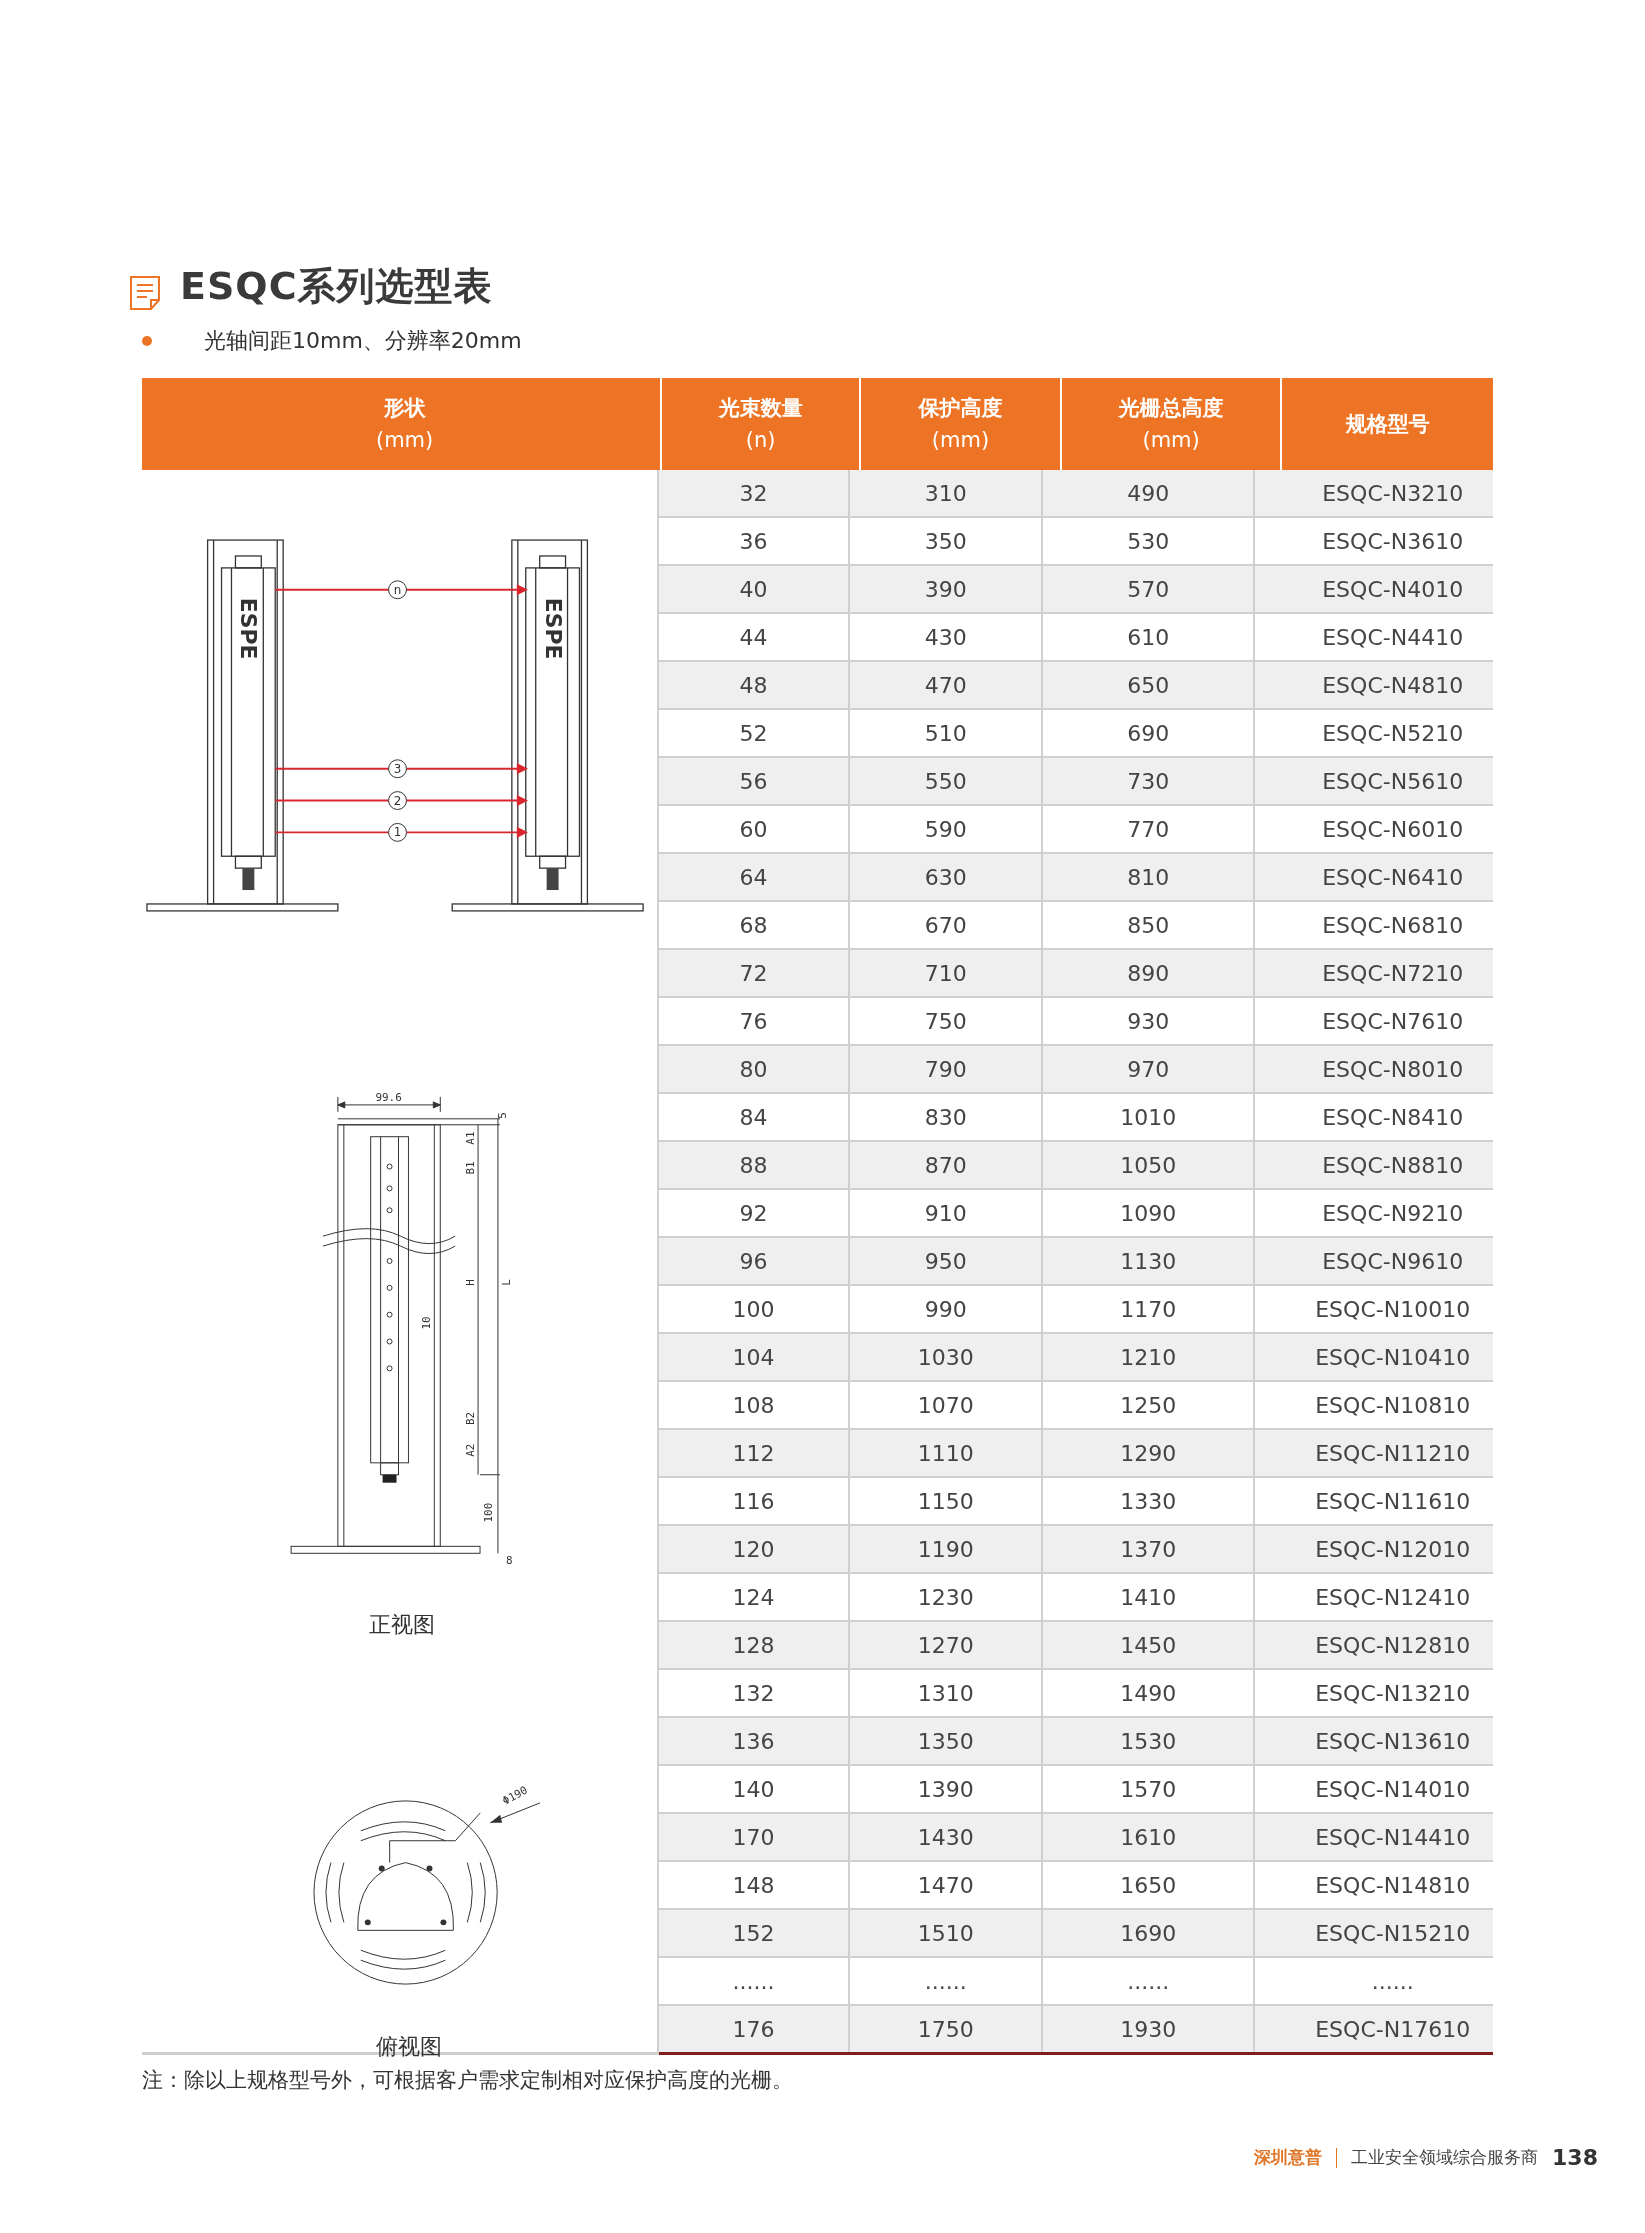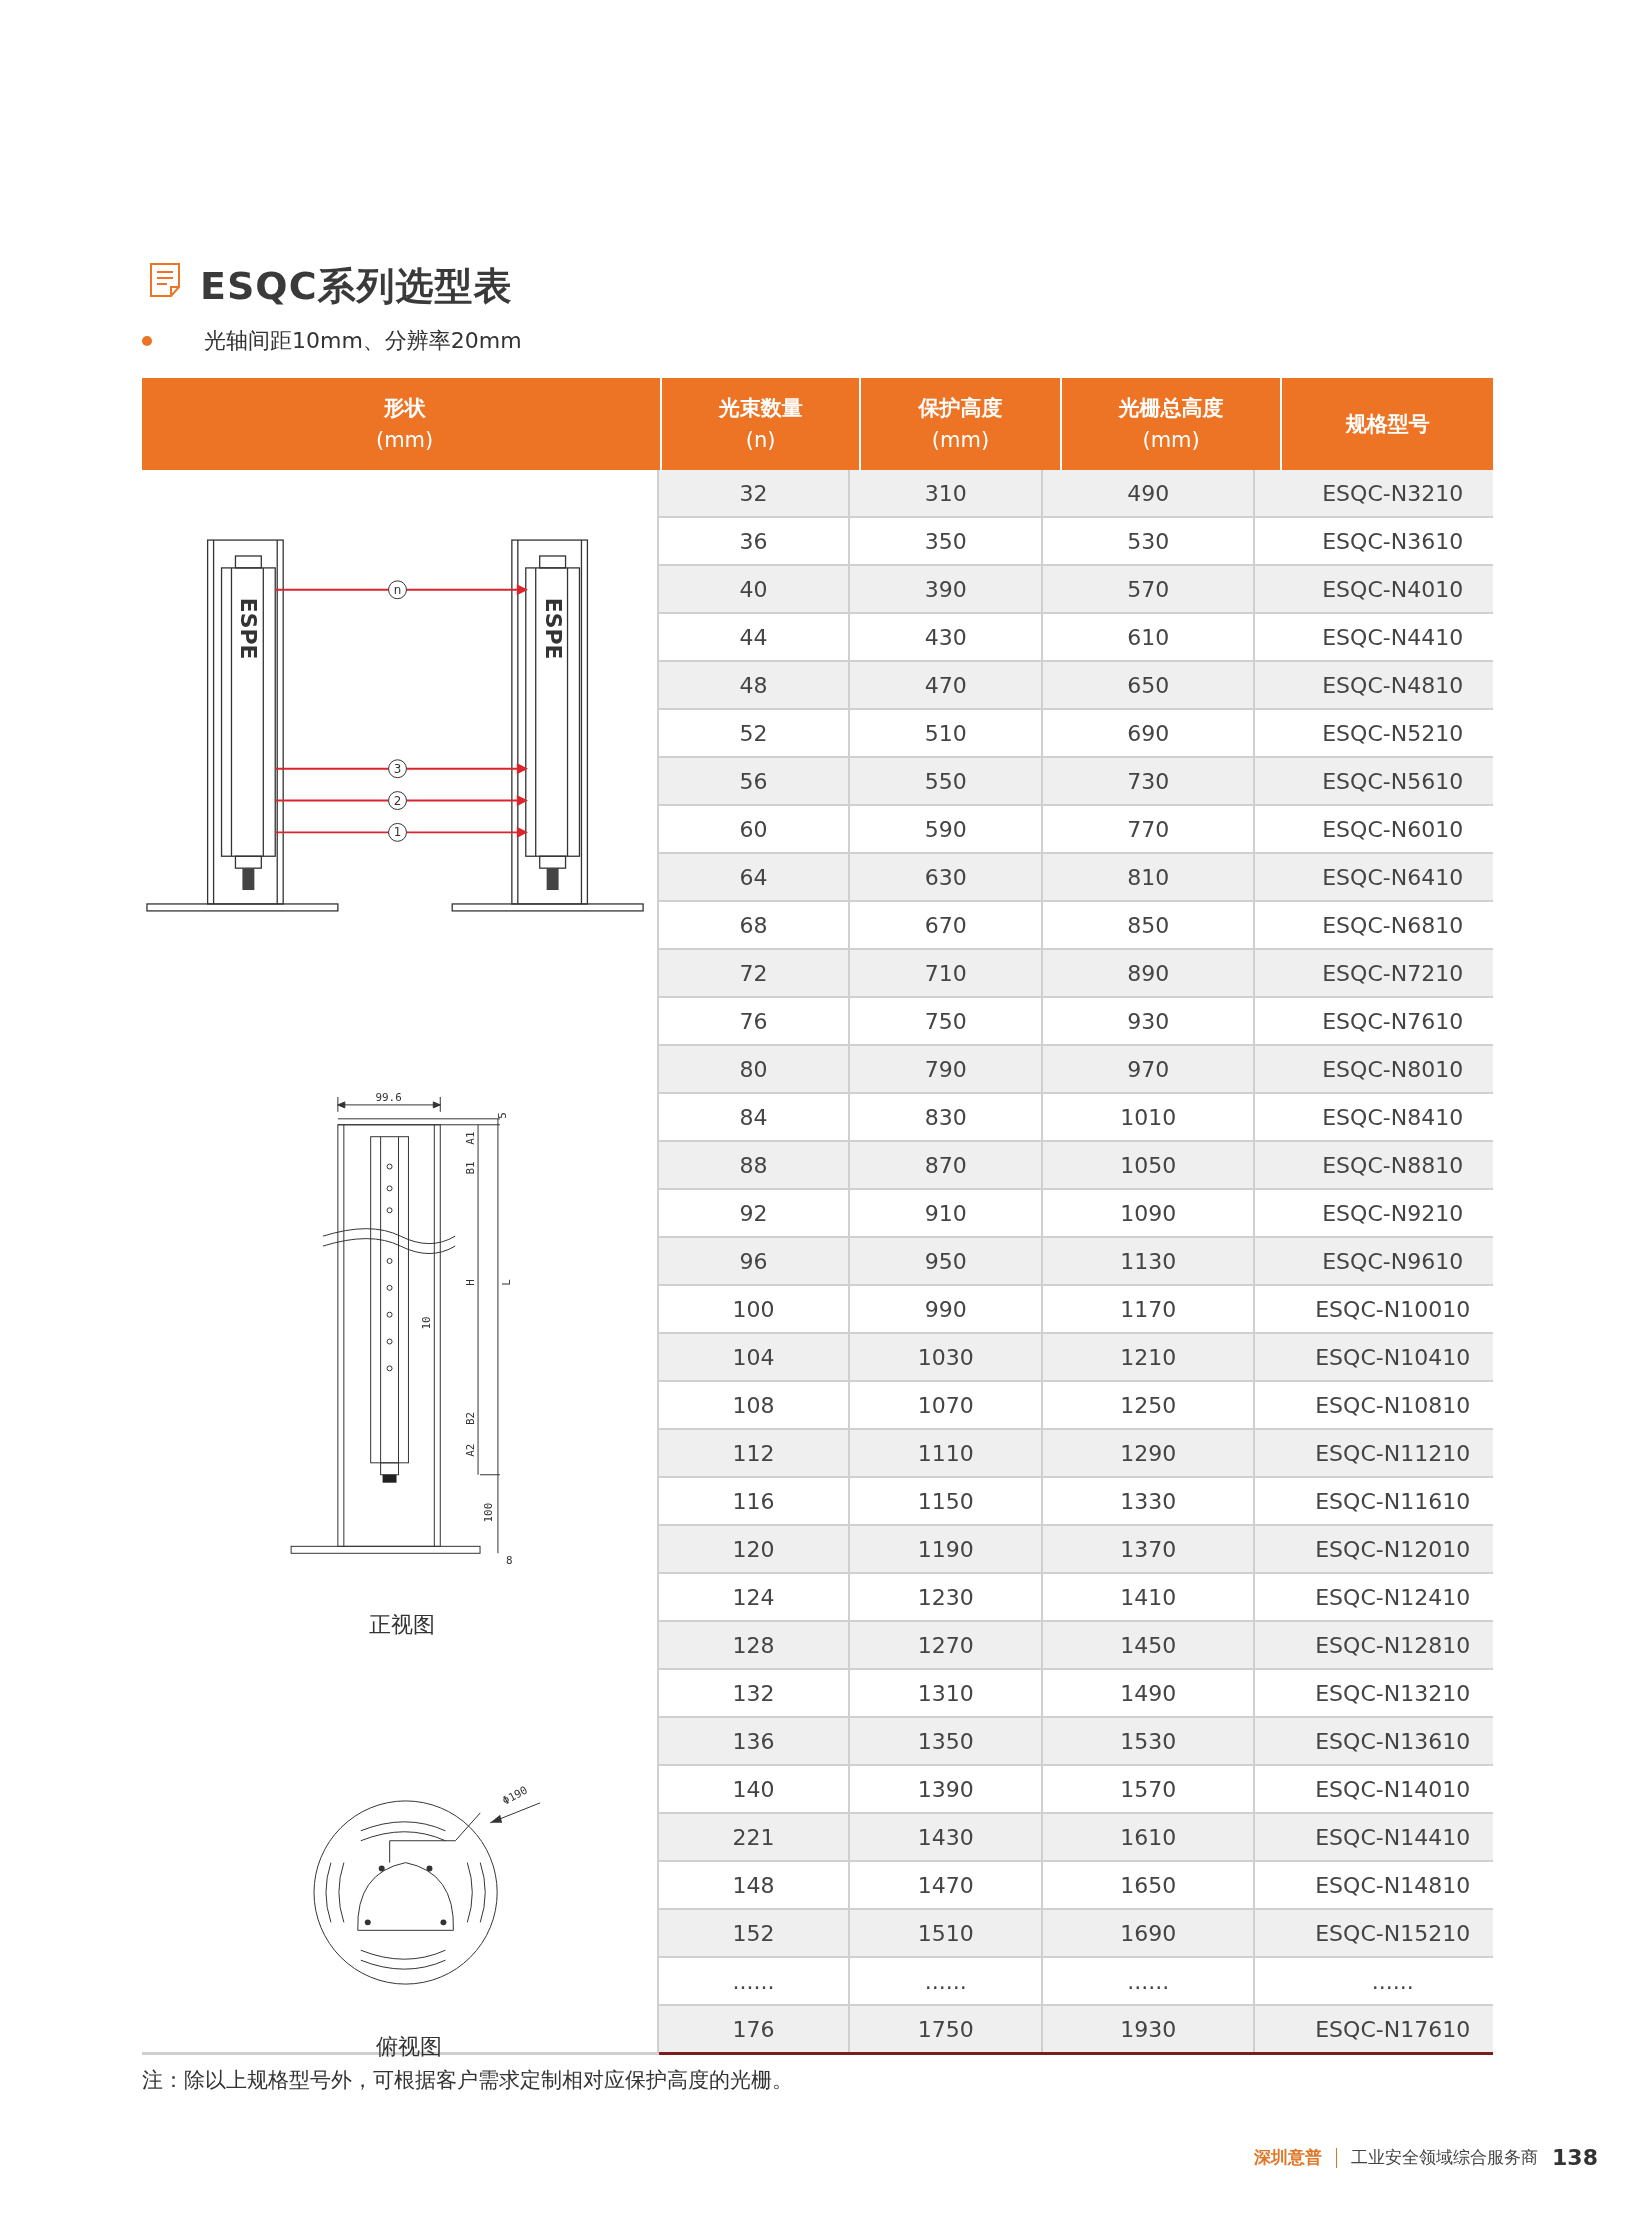--- a/index.html
+++ b/index.html
@@ -1,17 +1,17 @@
 <!DOCTYPE html>
 <html><head>
 <meta charset="utf-8">
 <style>
   html, body { margin: 0; padding: 0; background: #ffffff; }
   body { width: 1646px; height: 2234px; position: relative; font-family: "DejaVu Sans", sans-serif; color: #333; overflow: hidden; }
-  .title-wrap { position: absolute; left: 148px; top: 261px; display: flex; align-items: flex-start; }
+  .title-wrap { position: absolute; left: 128px; top: 261px; display: flex; align-items: flex-end; }
   .title-icon { width: 34px; height: 38px; margin-right: 18px; }
   .title { font-size: 38px; font-weight: bold; color: #3a3a3a; letter-spacing: 1px; }
   .subtitle-wrap { position: absolute; left: 142px; top: 326px; display: flex; align-items: center; gap: 40px; }
   .bullet { width: 10px; height: 10px; border-radius: 50%; background: #ec7424; margin-right: 12px; }
   .subtitle { font-size: 22px; color: #333; }
 
   .table { position: absolute; left: 142px; top: 378px; width: 1351px; }
   .thead { display: flex; height: 92px; background: #ec7424; color: #fff; }
   .th { display: flex; flex-direction: column; justify-content: center; align-items: center; font-size: 21px; font-weight: bold; border-right: 2px solid #fff; line-height: 32px; }
   .th:last-child { border-right: none; }
@@ -376,21 +376,21 @@
           <div class="td c3">1530</div>
           <div class="td c4">ESQC-N13610</div>
         </div>
         <div class="tr">
           <div class="td c1">140</div>
           <div class="td c2">1390</div>
           <div class="td c3">1570</div>
           <div class="td c4">ESQC-N14010</div>
         </div>
         <div class="tr alt">
-          <div class="td c1">221</div>
+          <div class="td c1">170</div>
           <div class="td c2">1430</div>
           <div class="td c3">1610</div>
           <div class="td c4">ESQC-N14410</div>
         </div>
         <div class="tr">
           <div class="td c1">148</div>
           <div class="td c2">1470</div>
           <div class="td c3">1650</div>
           <div class="td c4">ESQC-N14810</div>
         </div>

